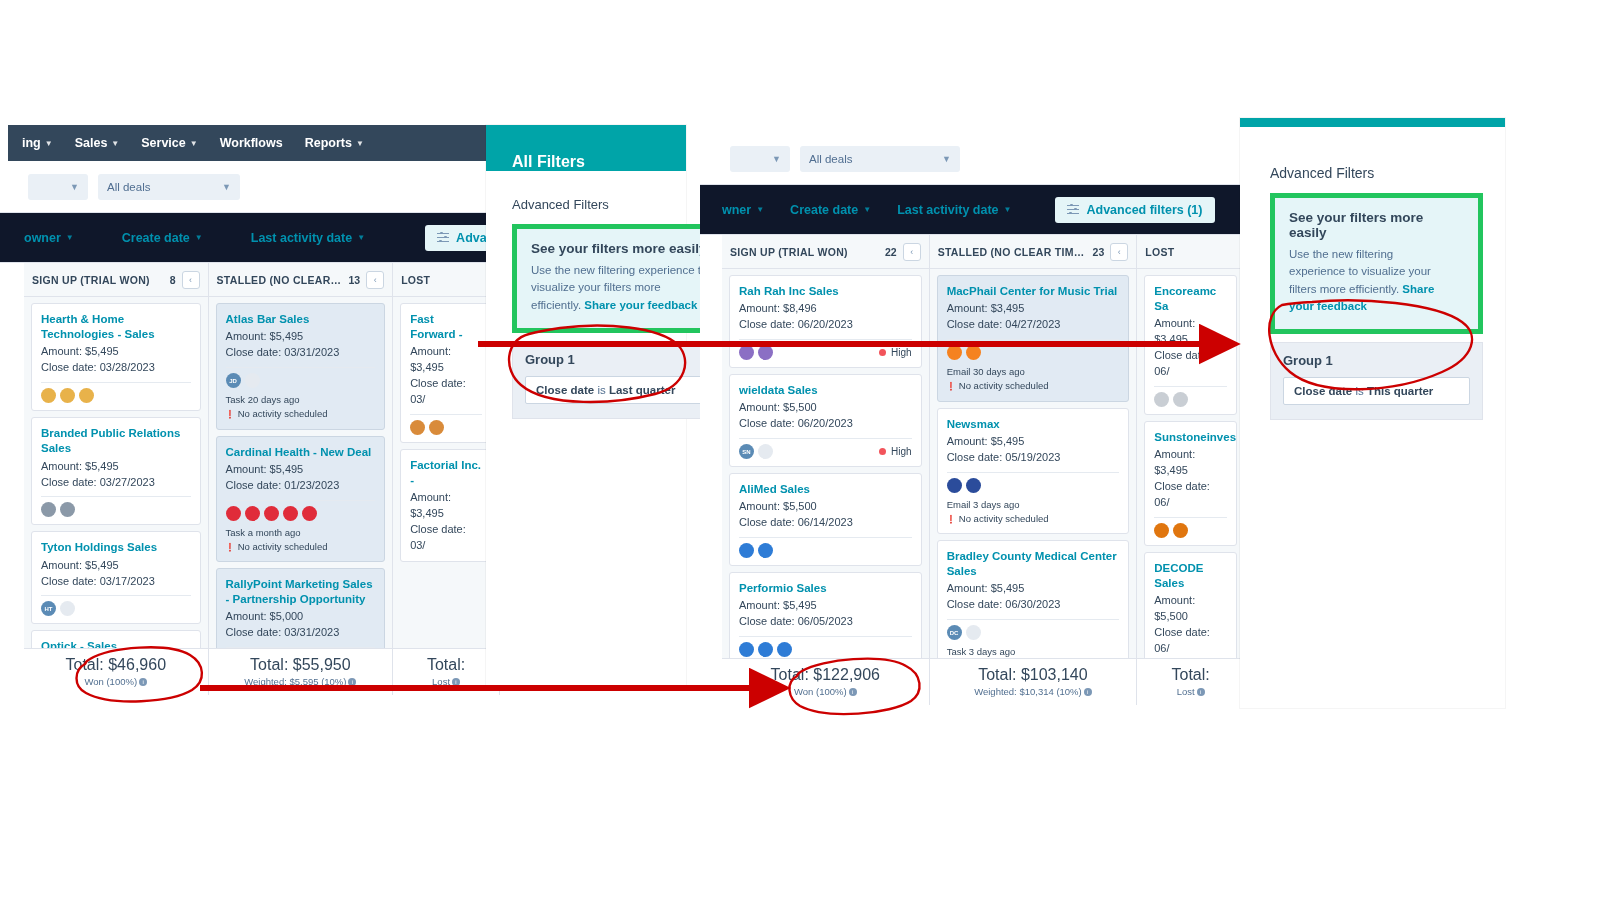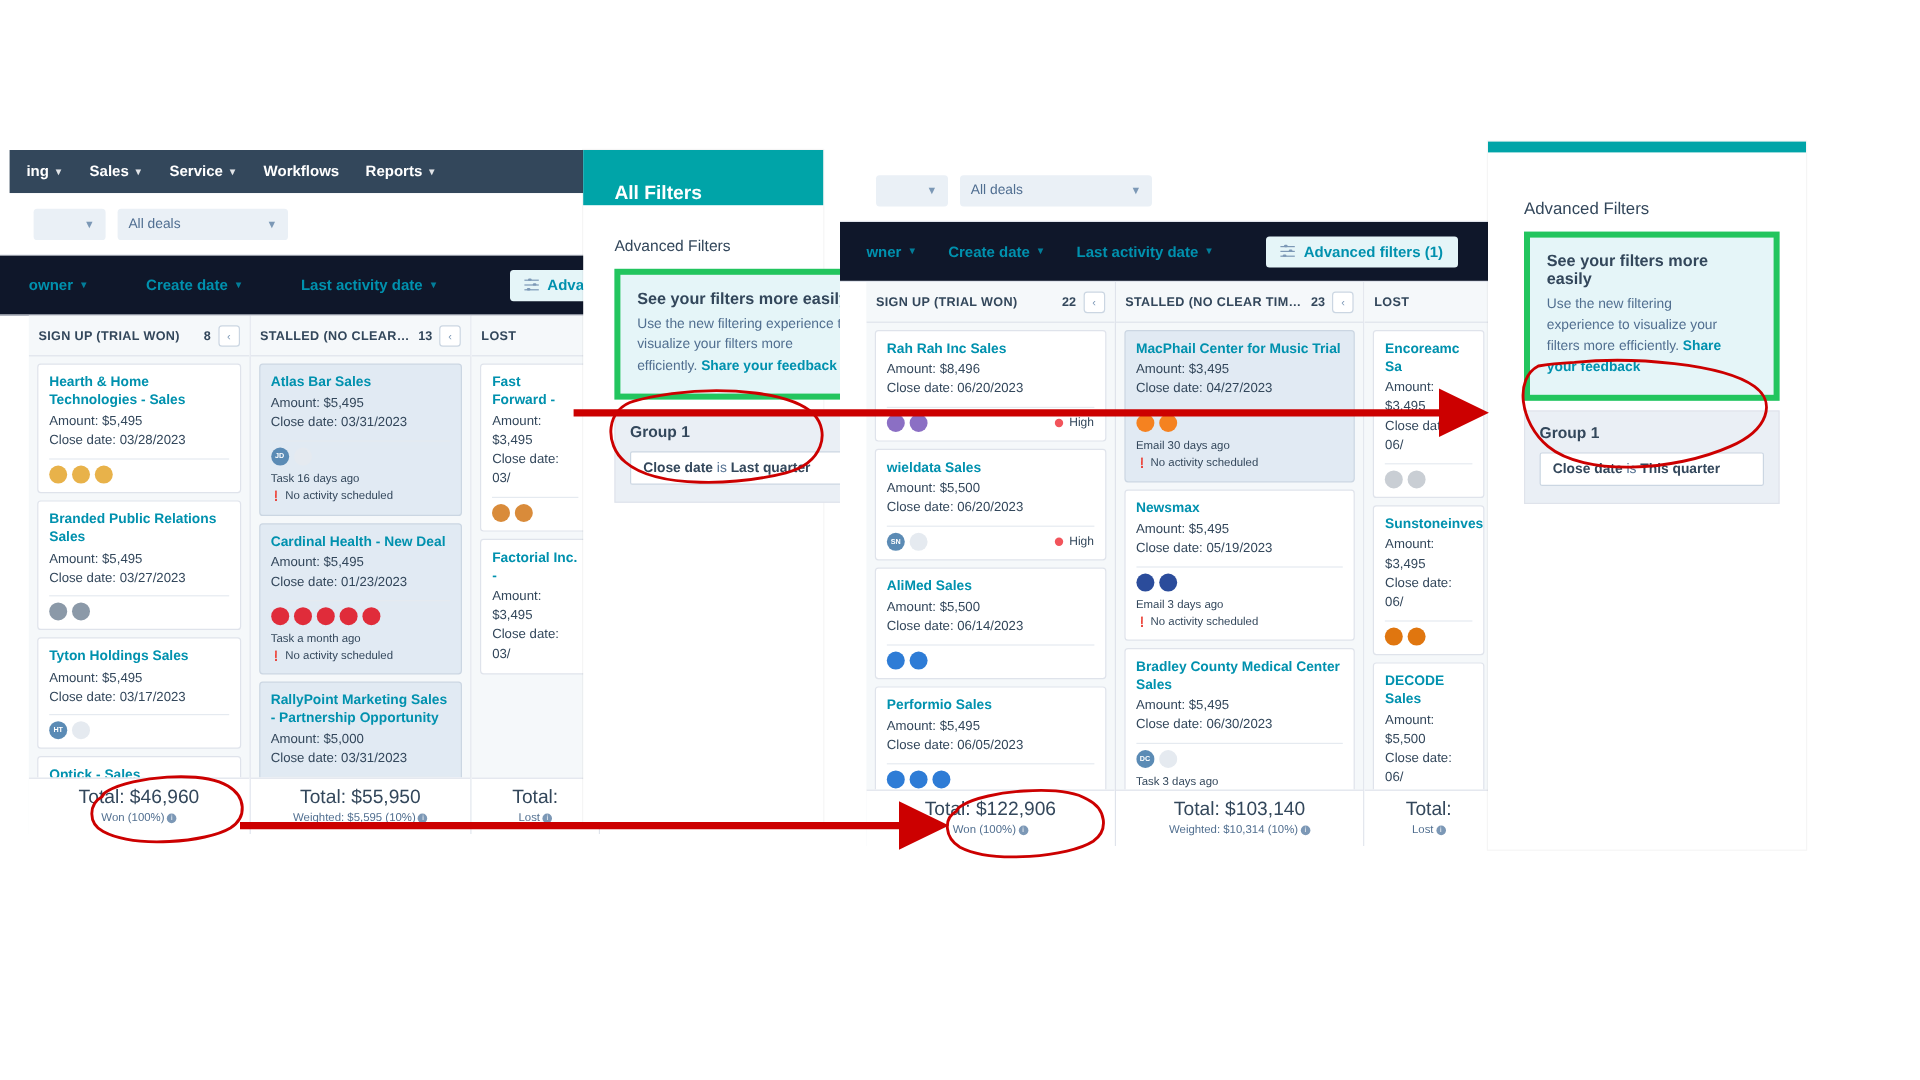--- a/index.html
+++ b/index.html
@@ -321,21 +321,21 @@
             <div class="col-body">
               <div class="card sel">
                 <div class="card-title">Atlas Bar Sales</div>
                 <div class="card-line">Amount: $5,495</div>
                 <div class="card-line">Close date: 03/31/2023</div>
                 <div class="card-sep"></div>
                 <div class="avatars">
                   <span class="av" style="background: rgb(91, 139, 181);">JD</span>
                   <span class="av ghost" style="background: rgb(229, 234, 240);"></span>
                 </div>
-                <div class="card-foot">Task 16 days ago</div>
+                <div class="card-foot">Task 20 days ago</div>
                 <div class="card-foot warn" style="margin-top: 0px;"><span style="font-size: 8px;">❗ </span><span>No activity scheduled</span></div>
               </div>
               <div class="card sel">
                 <div class="card-title">Cardinal Health - New Deal</div>
                 <div class="card-line">Amount: $5,495</div>
                 <div class="card-line">Close date: 01/23/2023</div>
                 <div class="card-sep"></div>
                 <div class="avatars">
                   <span class="av" style="background: rgb(224, 44, 58);"></span>
                   <span class="av" style="background: rgb(224, 44, 58);"></span>

